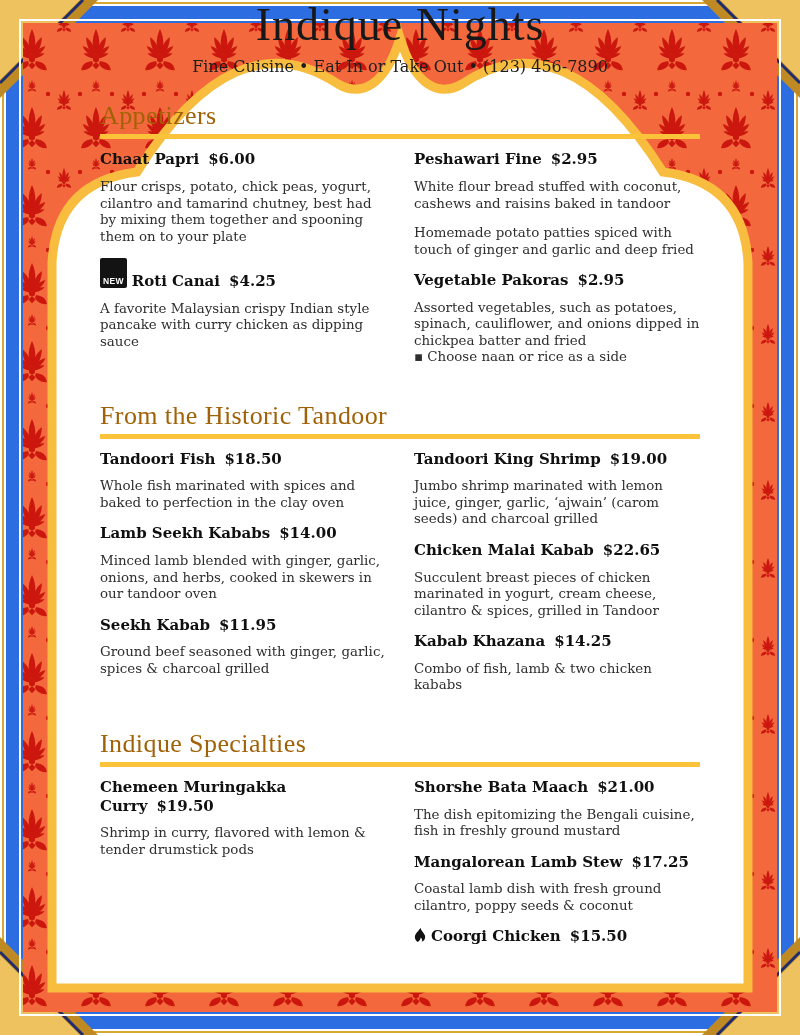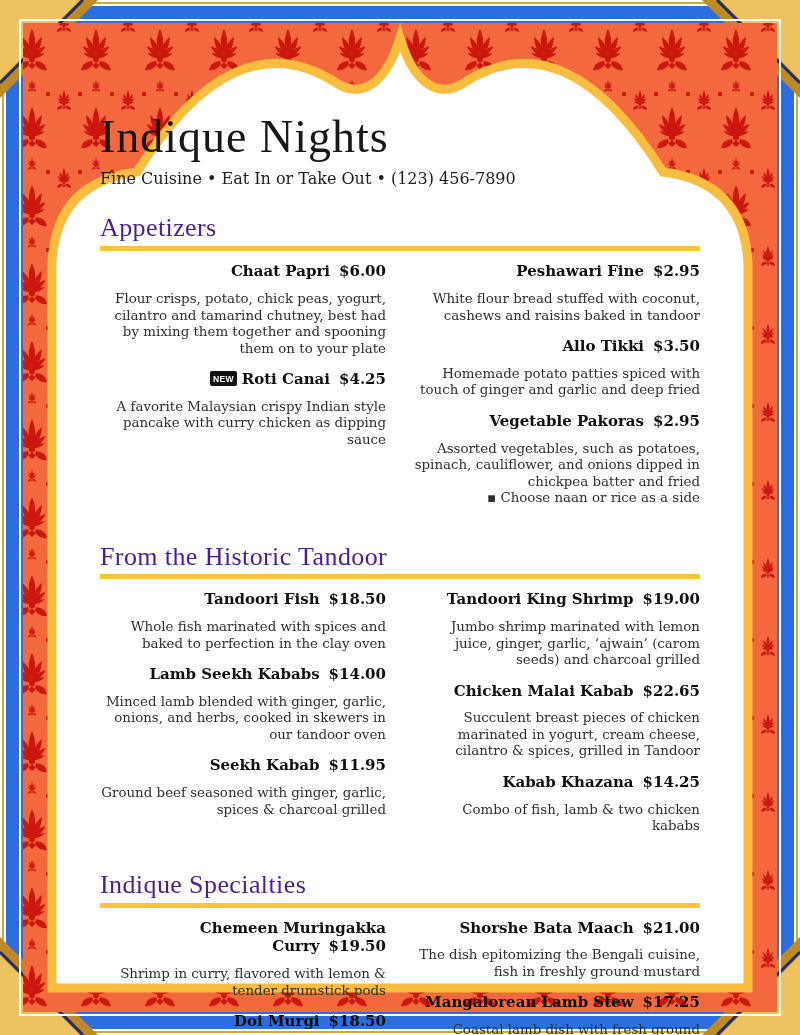--- a/index.html
+++ b/index.html
@@ -6,58 +6,58 @@
   body {
     width:800px; height:1035px;
     position:relative; overflow:hidden;
     background:#ffffff;
     font-family:"DejaVu Serif", serif;
   }
   #frame { position:absolute; left:0; top:0; z-index:0; }
   .content {
     position:absolute; left:100px; top:0; width:600px; z-index:2;
   }
-  .brand { padding-top:112px; }
+  .brand { text-align:center; }
   .brand h1 {
     margin:0;
     font:400 46px/1.1 "Liberation Serif", serif;
     color:#181818; letter-spacing:1px;
   }
   .tagline {
     margin:6px 0 0;
     font:400 16px/1.3 "DejaVu Serif", serif;
     color:#1d1d1d;
   }
   section.menu-section { margin-top:22px; }
   section.menu-section:first-of-type { margin-top:24px; }
   section.menu-section h2 {
     margin:0;
     font:400 26px/1.15 "Liberation Serif", serif;
-    color:#4c1d95; letter-spacing:0.4px;
+    color:#a16207; letter-spacing:0.4px;
   }
   .rule { height:5px; background:#fbc33a; margin-top:3px; }
   .cols {
     display:grid; grid-template-columns:1fr 1fr;
     column-gap:28px; margin-top:11px;
   }
-  .item { margin-bottom:13px;text-align:right; }
+  .item { margin-bottom:13px; }
   .item-head {
     font:700 15px/1.25 "DejaVu Serif", serif;
     color:#101010;
   }
   .price { margin-left:9px; }
   .desc, .note {
     font:400 13.4px/16.5px "DejaVu Serif", serif;
     color:#2e2e2e; white-space:pre-line;
   }
   .desc { margin-top:10px; }
   .badge-new {
     display:inline-block; background:#131313; color:#ffffff;
     font:700 8.5px/1 "Liberation Sans", sans-serif;
-    padding:4px 3px 2px; border-radius:2px;
+    padding:19px 3px 2px; border-radius:2px;
     vertical-align:2px; margin-right:5px; letter-spacing:0.3px;
   }
   .flame { display:inline-block; vertical-align:-2px; margin-right:4px; }
   .flame svg { display:block; }
 </style>
 </head>
 <body>
 
 <svg id="frame" width="800" height="1035" viewBox="0 0 800 1035" aria-hidden="true">
   <defs>
@@ -132,21 +132,20 @@
               <div class="item-head"><span class="badge-new">NEW</span><span class="nm">Roti Canai</span><span class="price">$4.25</span></div>
               <div class="desc">A favorite Malaysian crispy Indian style pancake with curry chicken as dipping sauce</div>
             </div>
           </div>
           <div class="col">
             <div class="item">
               <div class="item-head"><span class="nm">Peshawari Fine</span><span class="price">$2.95</span></div>
               <div class="desc">White flour bread stuffed with coconut, cashews and raisins baked in tandoor</div>
             </div>
             <div class="item">
-              <div class="item-head"><span class="nm">Allo Tikki</span><span class="price">$3.50</span></div>
               <div class="desc">Homemade potato patties spiced with touch of ginger and garlic and deep fried</div>
             </div>
             <div class="item">
               <div class="item-head"><span class="nm">Vegetable Pakoras</span><span class="price">$2.95</span></div>
               <div class="desc">Assorted vegetables, such as potatoes, spinach, cauliflower, and onions dipped in chickpea batter and fried</div>
               <div class="note">▪ Choose naan or rice as a side</div>
             </div>
           </div>
         </div>
       </section>
@@ -186,24 +185,20 @@
       </section>
       <section class="menu-section">
         <h2>Indique Specialties</h2>
         <div class="rule"></div>
         <div class="cols">
           <div class="col">
             <div class="item">
               <div class="item-head"><span class="nm">Chemeen Muringakka Curry</span><span class="price">$19.50</span></div>
               <div class="desc">Shrimp in curry, flavored with lemon &amp; tender drumstick pods</div>
             </div>
-            <div class="item">
-              <div class="item-head"><span class="nm">Doi Murgi</span><span class="price">$18.50</span></div>
-              <div class="desc">Chicken cooked with seasoned yogurt, cloves &amp; ground cardamom</div>
-            </div>
           </div>
           <div class="col">
             <div class="item">
               <div class="item-head"><span class="nm">Shorshe Bata Maach</span><span class="price">$21.00</span></div>
               <div class="desc">The dish epitomizing the Bengali cuisine, fish in freshly ground mustard</div>
             </div>
             <div class="item">
               <div class="item-head"><span class="nm">Mangalorean Lamb Stew</span><span class="price">$17.25</span></div>
               <div class="desc">Coastal lamb dish with fresh ground cilantro, poppy seeds &amp; coconut</div>
             </div>

